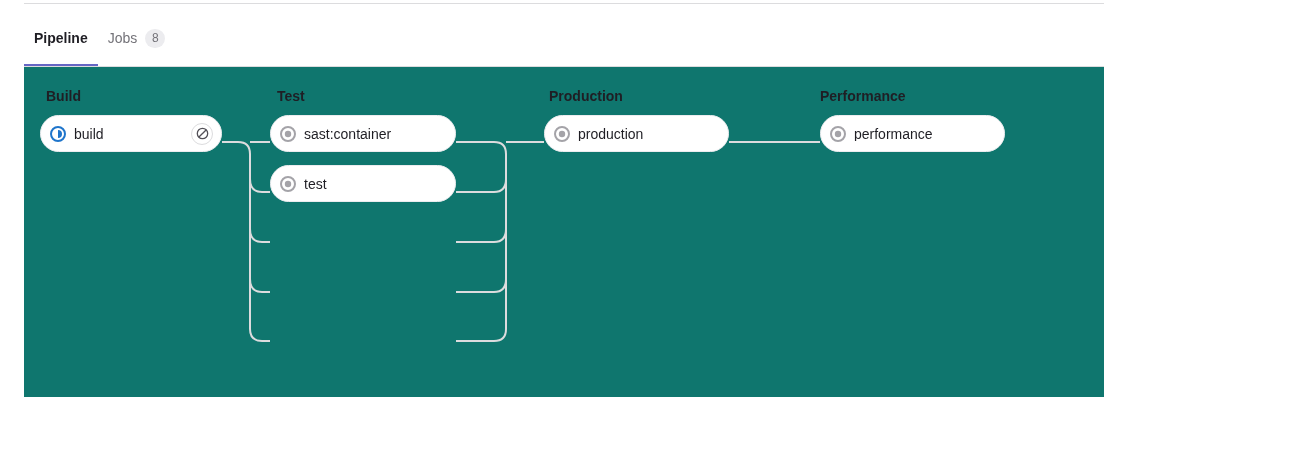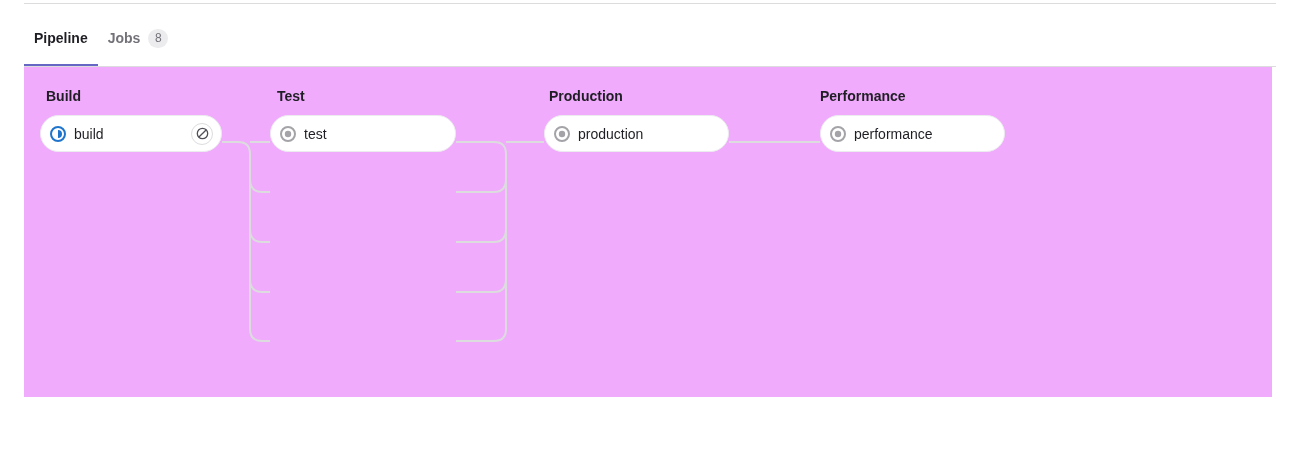--- a/index.html
+++ b/index.html
@@ -5,21 +5,21 @@
 <style>
   * { box-sizing: border-box; }
   html, body {
     margin: 0; padding: 0;
     background: #ffffff;
     font-family: "Liberation Sans", sans-serif;
     -webkit-font-smoothing: antialiased;
   }
   .screen {
     position: relative;
-    width: 1300px;
+    width: 1104px;
     height: 458px;
     overflow: hidden;
     background: #ffffff;
   }
 
   
   .top-rule {
     position: absolute;
     left: 24px; top: 3px;
     width: 1252px; height: 1px;
@@ -48,21 +48,21 @@
     border: none;
     font-family: "Liberation Sans", sans-serif;
   }
   .tab .tab-label { line-height: 32px; }
   .tab.active .tab-label {
     color: #1f1e24;
     font-weight: bold;
   }
   .tab.inactive .tab-label {
     color: #737278;
-    font-weight: bold;
+    font-weight: normal;
   }
   .tab.active::after {
     content: "";
     position: absolute;
     left: 0; right: 0; bottom: 0;
     height: 2px;
     background: #6666c4;
   }
   .badge {
     display: inline-flex;
@@ -76,21 +76,21 @@
     color: #737278;
     font-size: 12px;
     line-height: 1;
   }
 
   
   .pipeline-panel {
     position: absolute;
     left: 24px; top: 67px;
     width: 1248px; height: 330px;
-    background: #f0abfc;
+    background: #0f766e;
   }
 
   .graph {
     position: absolute;
     inset: 0;
   }
   .connectors {
     position: absolute;
     left: 0; top: 0;
     width: 1248px; height: 330px;
@@ -243,20 +243,27 @@
         </div>
       </div>
 
       <div class="stage" id="stage-test">
         <div class="stage-title">Test</div>
         <div class="jobs">
 
 
 
 
+          <div class="job">
+            <svg class="status-ico" viewBox="0 0 16 16">
+              <circle cx="8" cy="8" r="7" fill="none" stroke="#a4a3a8" stroke-width="2"></circle>
+              <circle cx="8" cy="8" r="3.2" fill="#a4a3a8"></circle>
+            </svg>
+            <span class="job-name">sast:container</span>
+          </div>
 
           <div class="job">
             <svg class="status-ico" viewBox="0 0 16 16">
               <circle cx="8" cy="8" r="7" fill="none" stroke="#a4a3a8" stroke-width="2"></circle>
               <circle cx="8" cy="8" r="3.2" fill="#a4a3a8"></circle>
             </svg>
             <span class="job-name">test</span>
           </div>
 
         </div>

